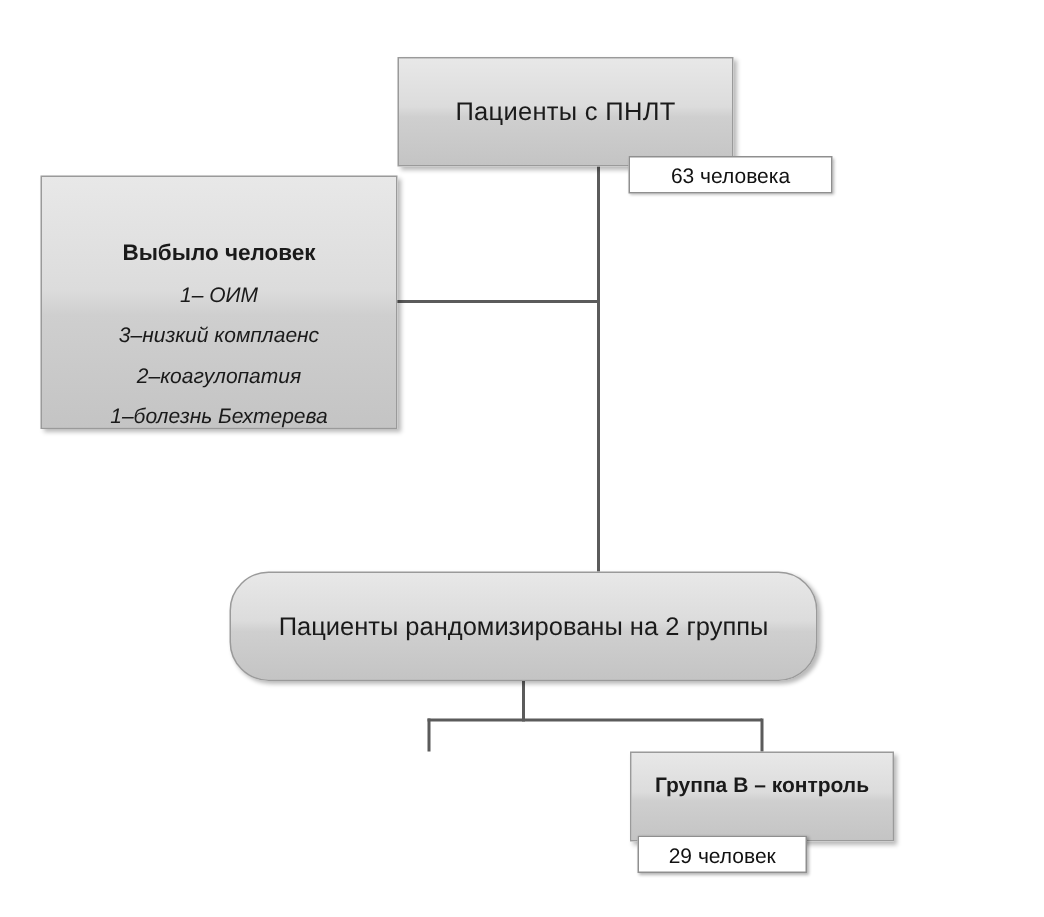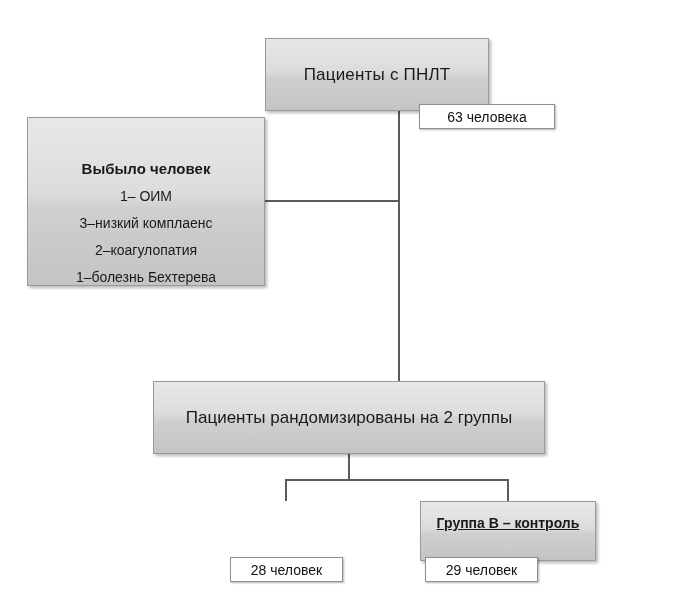--- a/index.html
+++ b/index.html
@@ -64,29 +64,31 @@
     padding-top: 13px;
   }
   #node-dropout .heading {
     font-size: 15px;
     font-weight: bold;
     margin-bottom: 11px;
   }
   #node-dropout .item {
     font-size: 14px;
     margin-bottom: 11px;
+    font-style: italic;
   }
   #node-dropout .item:last-child { margin-bottom: 0; }
 
   
   #node-random {
     left: 153px;
     top: 381px;
     width: 392px;
     height: 73px;
+    border-radius: 26px;
   }
   #node-random .title {
     font-size: 17px;
   }
 
   
   #node-group-a {
     left: 203px;
     top: 501px;
     width: 165px;
@@ -94,21 +96,20 @@
     justify-content: flex-start;
     padding-top: 13px;
   }
   #node-group-b {
     left: 420px;
     top: 501px;
     width: 176px;
     height: 60px;
     justify-content: flex-start;
     padding-top: 13px;
-    text-decoration: underline;
   }
   .group-title {
     font-size: 14px;
     font-weight: bold;
   }
 
   
   .count-box {
     position: absolute;
     box-sizing: border-box;
@@ -172,23 +173,20 @@
     <div class="item">3–низкий комплаенс</div>
     <div class="item">2–коагулопатия</div>
     <div class="item">1–болезнь Бехтерева</div>
   </div>
 
   <div class="box" id="node-random">
     <div class="title">Пациенты рандомизированы на 2 группы</div>
   </div>
 
 
-  <div class="count-box" id="count-a">
-    <span>28 человек</span>
-  </div>
 
   <div class="box" id="node-group-b">
     <div class="group-title">Группа B – контроль</div>
   </div>
 
   <div class="count-box" id="count-b">
     <span>29 человек</span>
   </div>
 
 </div>

